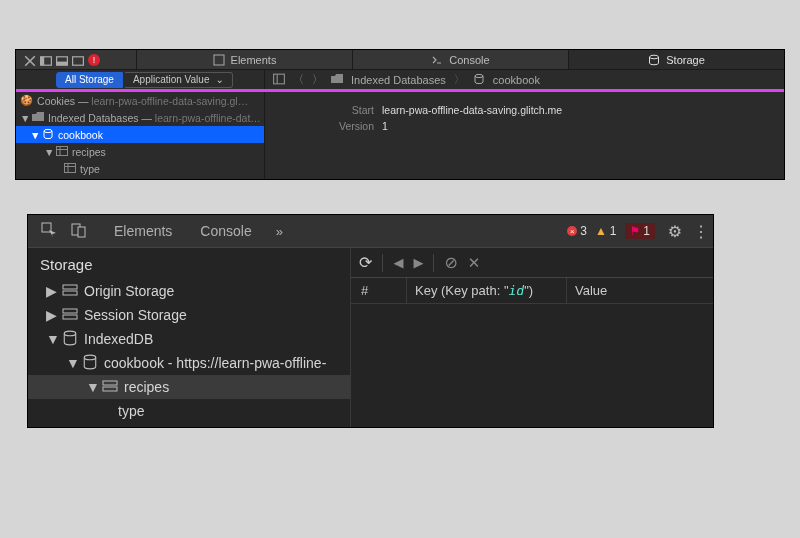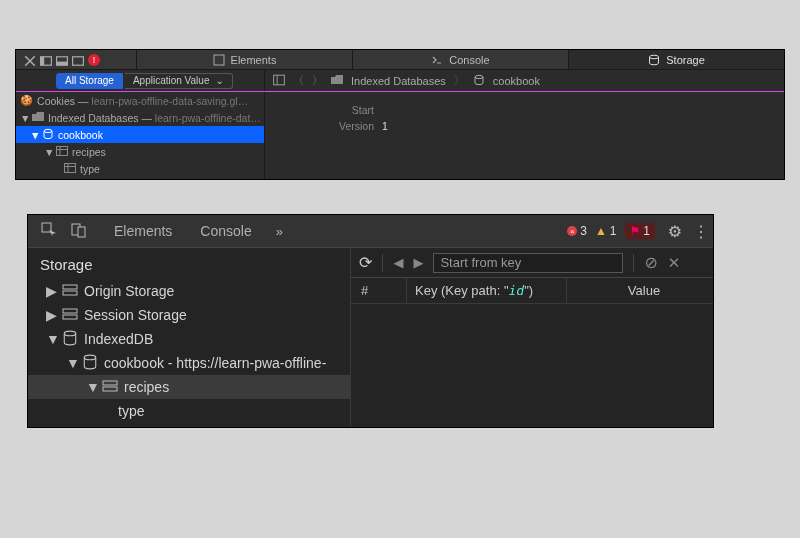--- a/index.html
+++ b/index.html
@@ -55,21 +55,21 @@
     font-size: 11px;
   }
   .p1-tab.active {
     background: #2b2b2b;
     color: #e0e0e0;
   }
   .p1-toolbar {
     height: 22px;
     display: flex;
     align-items: stretch;
-    border-bottom: 1px solid #d946ef;
+    border-bottom: 3px solid #d946ef;
   }
   .p1-toolbar-left {
     width: 249px;
     display: flex;
     align-items: center;
     padding-left: 40px;
     gap: 2px;
     border-right: 1px solid #1a1a1a;
   }
   .p1-seg {
@@ -261,21 +261,21 @@
   .p2-th {
     height: 26px;
     display: flex;
     align-items: center;
     border-bottom: 1px solid #3a3a3a;
     font-size: 13px;
     color: #ccc;
   }
   .p2-th .col1 { width: 56px; padding-left: 10px; border-right:1px solid #3a3a3a; height:100%; display:flex; align-items:center;}
   .p2-th .col2 { width: 160px; padding-left: 8px; border-right:1px solid #3a3a3a; height:100%; display:flex; align-items:center;}
-  .p2-th .col3 { flex:1; padding-left: 8px; height:100%; display:flex; align-items:center;justify-content:center;}
+  .p2-th .col3 { flex:1; padding-left: 8px; height:100%; display:flex; align-items:center;}
   .code-id { font-family: ui-monospace, Menlo, monospace; color:#5eead4;font-style:italic;}
 
   
   svg.ic { width: 12px; height: 12px; }
   svg.ic2 { width: 16px; height: 16px; }
 
 </style>
 </head>
 <body>
 
@@ -394,20 +394,21 @@
               <line x1="0.5" y1="3.5" x2="11.5" y2="3.5" stroke="#888"></line>
               <line x1="4" y1="0.5" x2="4" y2="9.5" stroke="#888"></line>
             </svg></span>
         <span class="label">type</span>
       </div>
     </div>
 
     <div class="p1-details">
       <div class="p1-kv">
           <span class="k">Start</span>
+          <span class="v">learn-pwa-offline-data-saving.glitch.me</span>
         </div>
       <div class="p1-kv">
           <span class="k">Version</span>
           <span class="v">1</span>
         </div>
     </div>
   </div>
 </div>
 
 <div class="panel2">
@@ -496,23 +497,20 @@
         <span>type</span>
       </div>
     </div>
 
     <div class="p2-main">
       <div class="p2-action">
         <span style="font-size:16px;color:#ccc;">⟳</span>
         <span class="sep"></span>
         <span style="color:#888;">◀</span>
         <span style="color:#888;">▶</span>
-        <div class="p2-input">
-          <span>Start from key</span>
-        </div>
         <span class="sep"></span>
         <span style="color:#888;font-size:16px;">⊘</span>
         <span style="color:#888;font-size:15px;">✕</span>
       </div>
       <div class="p2-th">
         <div class="col1">
             <span>#</span>
           </div>
         <div class="col2">
           <span>Key (Key path: "</span>

